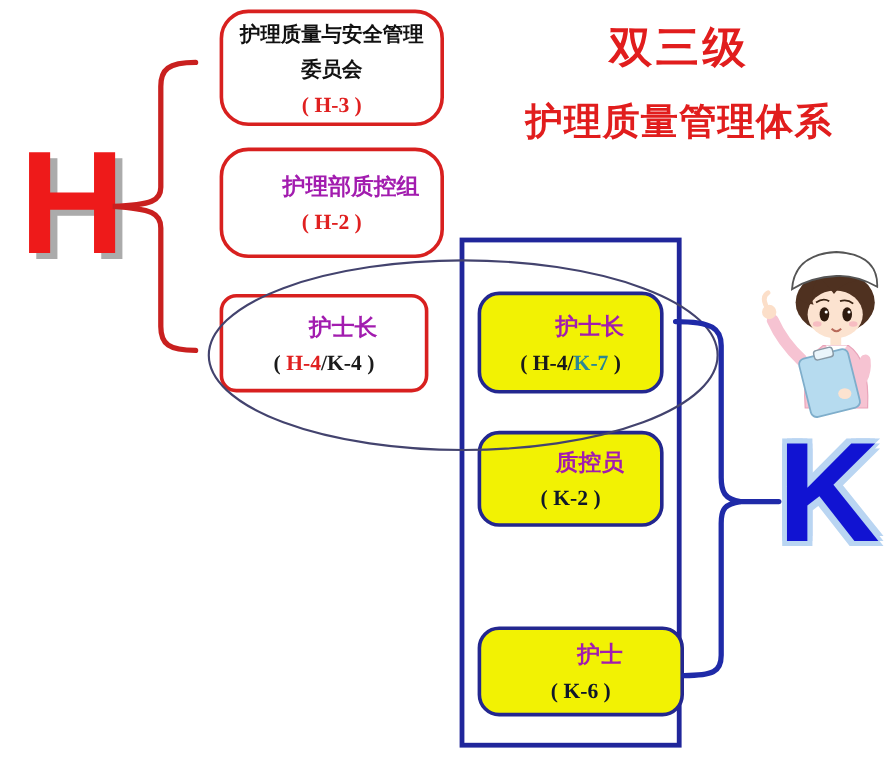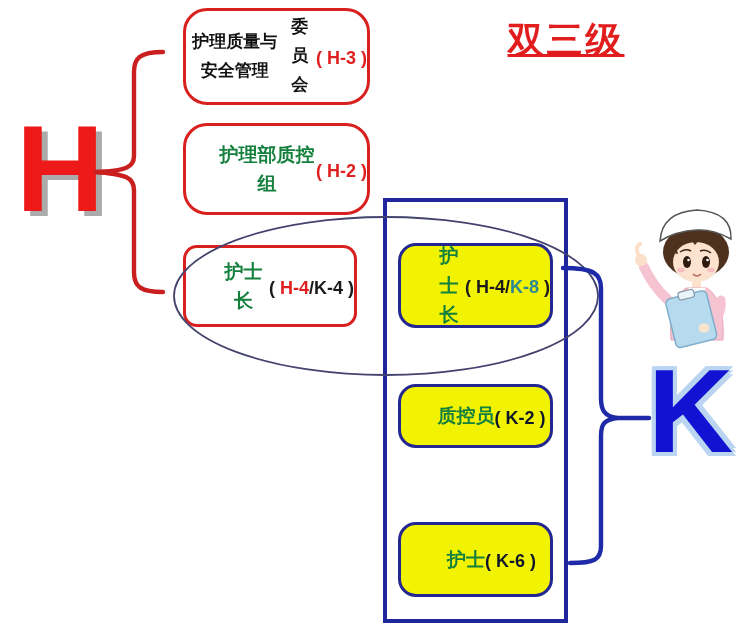--- a/index.html
+++ b/index.html
@@ -15,52 +15,53 @@
   }
   .letter-k{
     left:648px;top:352px;font-size:118px;font-weight:bold;line-height:1;
     color:#1113d2;
     text-shadow:4px 4px 0 #b9d5f2,-4px -4px 0 #b9d5f2,4px -4px 0 #b9d5f2,
                 -4px 4px 0 #b9d5f2,0 4px 0 #b9d5f2,0 -4px 0 #b9d5f2,
                 4px 0 0 #b9d5f2,-4px 0 0 #b9d5f2;
   }
   
   .title{left:405px;top:16px;width:322px;text-align:center;color:#e11d1d;font-weight:bold;}
-  .title .t1{font-size:36px;letter-spacing:3px;text-decoration:underline;}
+  .title .t1{font-size:36px;letter-spacing:3px;}
   .title .t2{font-size:31px;margin-top:16px;letter-spacing:1px;white-space:nowrap;}
   
-  .box{display:flex;flex-direction:row;align-items:center;justify-content:center;
-       text-align:center;box-sizing:border-box;background:#fff;}
+  .box{display:flex;flex-direction:column;align-items:center;justify-content:center;
+       text-align:center;box-sizing:border-box;background:#fff;font-family:Liberation Serif, serif;}
   .red-box{border:3.5px solid #d8201f;border-radius:24px;}
   .yellow-box{border:3.5px solid #23278f;border-radius:18px;background:#f2f203;}
-  .box .lbl{font-size:19px;font-weight:bold;color:#15803d;line-height:1.55;margin-left:32px;}
+  .box .lbl{font-size:19px;font-weight:bold;color:#a21caf;line-height:1.55;margin-left:32px;}
   .box .lbl-sm{font-size:17px;font-weight:bold;color:#111;line-height:1.7;}
   .box .code{font-size:18px;font-weight:bold;margin-top:4px;white-space:nowrap;text-align:center;}
   .code-red{color:#e02020;}
   .code-dark{color:#1a1a1a;}
   .code-teal{color:#2b8794;}
   .code-blue{color:#0f172a;}
   #box-h3{left:183px;top:8px;width:187px;height:97px;}
   #box-h2{left:183px;top:123px;width:187px;height:92px;}
   #box-h1{left:183px;top:245px;width:174px;height:82px;border-radius:14px;}
   .k-frame{left:383px;top:198px;width:185px;height:425px;border:4px solid #20269b;box-sizing:border-box;background:transparent;}
   #box-k3{left:398px;top:243px;width:155px;height:85px;}
-  #box-k2{left:398px;top:384px;width:155px;height:64px;}
-  #box-k1{left:398px;top:522px;width:155px;height:75px;}
+  #box-k2{left:398px;top:359px;width:155px;height:80px;}
+  #box-k1{left:398px;top:522px;width:172px;height:75px;}
   .overlay{left:0;top:0;width:746px;height:633px;pointer-events:none;}
 </style>
 </head>
 <body>
 
 <div class="stage">
 
   <div class="abs letter-h">H</div>
 
   <div class="abs title">
     <div class="t1">双三级</div>
+    <div class="t2">护理质量管理体系</div>
   </div>
 
   <div class="abs box red-box" id="box-h3">
     <div class="lbl-sm">护理质量与安全管理</div>
     <div class="lbl-sm">委员会</div>
     <div class="code code-red">( H-3 )</div>
   </div>
 
   <div class="abs box red-box" id="box-h2">
     <div class="lbl">护理部质控组</div>
@@ -69,21 +70,21 @@
 
   <div class="abs box red-box" id="box-h1">
     <div class="lbl">护士长</div>
     <div class="code"><span class="code-dark">( </span><span class="code-red">H-4</span><span class="code-dark">/K-4 )</span></div>
   </div>
 
   <div class="abs k-frame"></div>
 
   <div class="abs box yellow-box" id="box-k3">
     <div class="lbl">护士长</div>
-    <div class="code"><span class="code-dark">( H-4/</span><span class="code-teal">K-8</span><span class="code-dark"> )</span></div>
+    <div class="code"><span class="code-dark">( H-4/</span><span class="code-teal">K-7</span><span class="code-dark"> )</span></div>
   </div>
 
   <div class="abs box yellow-box" id="box-k2">
     <div class="lbl">质控员</div>
     <div class="code code-blue">( K-2 )</div>
   </div>
 
   <div class="abs box yellow-box" id="box-k1">
     <div class="lbl">护士</div>
     <div class="code code-blue">( K-6 )</div>

